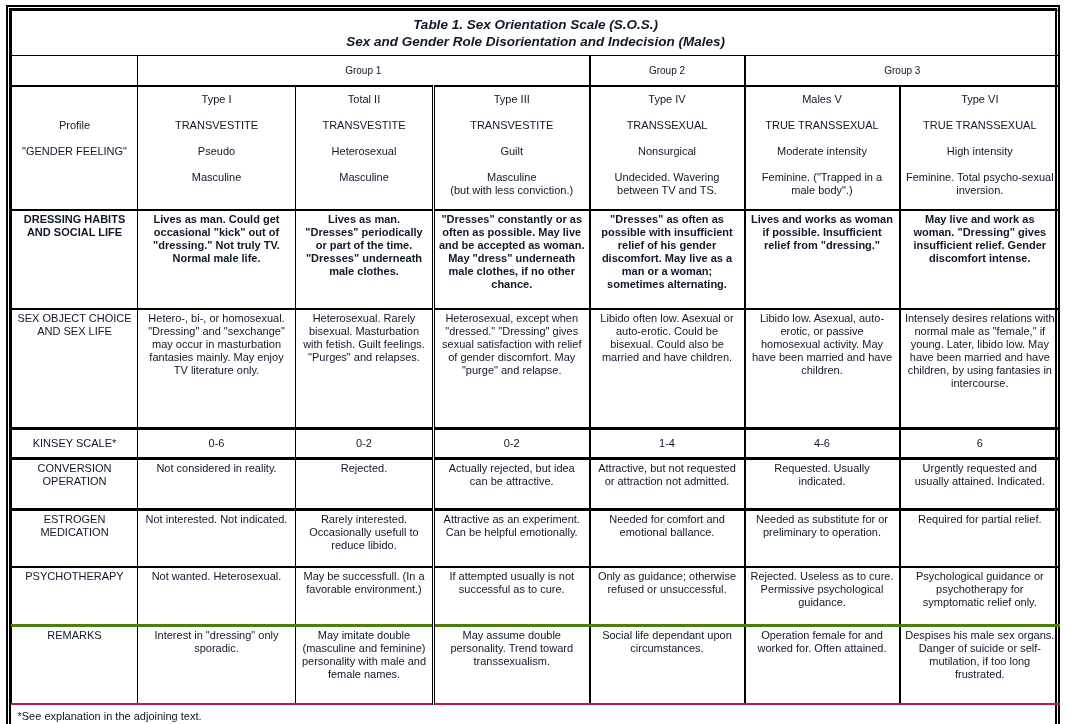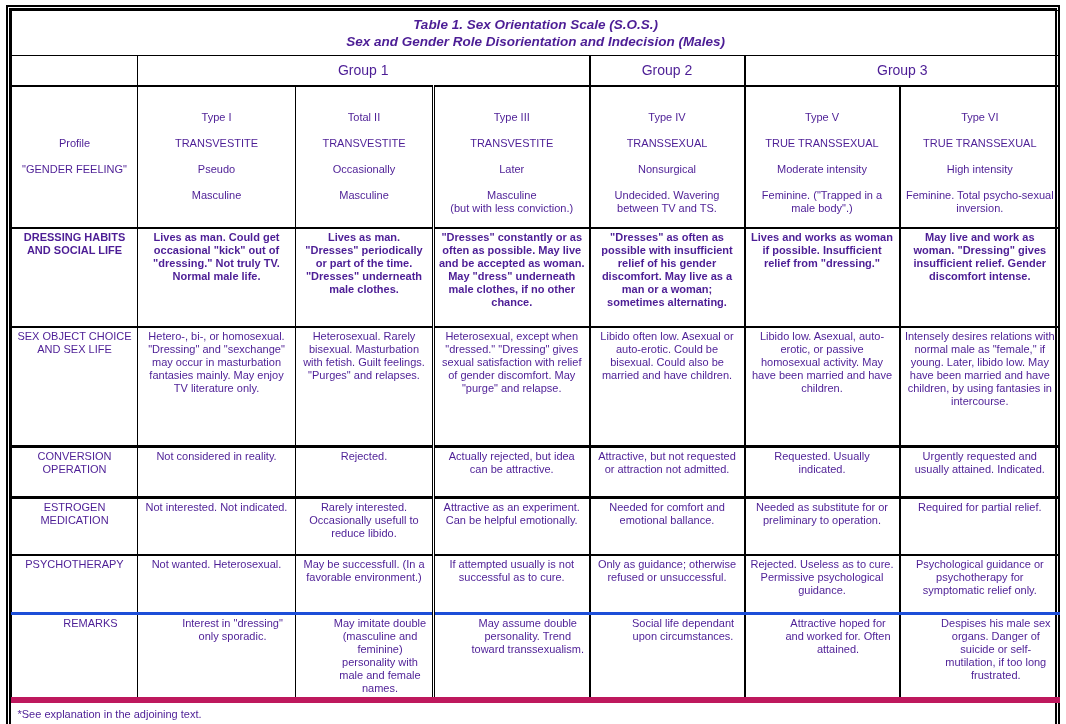--- a/index.html
+++ b/index.html
@@ -2,21 +2,21 @@
 <html><head>
 <meta charset="utf-8">
 <style>
   html, body { margin: 0; padding: 0; background: #ffffff; }
   .page {
     width: 1066px;
     height: 724px;
     box-sizing: border-box;
     padding: 5px 6px;
     font-family: "Liberation Sans", sans-serif;
-    color: #4c1d95;
+    color: #0f172a;
     background: #ffffff;
   }
   .frame {
     border: 5px double #000;
   }
   table.sos {
     width: 100%;
     border-collapse: collapse;
     table-layout: fixed;
   }
@@ -27,40 +27,40 @@
     text-align: center;
     font-size: 11px;
     line-height: 13px;
     overflow: hidden;
   }
   
   td.c3 { border-left: 3px double #000; }
   td.c4, td.c5, td.c6 { border-left: 2px solid #000; }
   
   .r-title td        { border-bottom: 1px solid #000; height: 40px; }
-  .r-group td        { border-bottom: 2px solid #000; height: 25px; vertical-align: middle; font-size: 14px; }
+  .r-group td        { border-bottom: 2px solid #000; height: 25px; vertical-align: middle; font-size: 10px; }
   .r-profile td      { border-bottom: 2px solid #000; height: 114px; }
   .r-dressing td     { border-bottom: 2px solid #000; height: 93px; font-weight: bold; }
   .r-sexobject td    { border-bottom: 3px solid #000; height: 113px; }
   .r-kinsey td       { border-bottom: 3px solid #000; border-top: 3px solid #000; height: 23px; vertical-align: middle; }
   .r-conversion td   { border-bottom: 3px solid #000; height: 44px; }
   .r-estrogen td     { border-bottom: 2px solid #000; height: 51px; }
-  .r-psycho td       { border-bottom: 3px solid #1d4ed8; height: 52px; border-radius: 6px; }
-  .r-remarks td      { border-bottom: 6px solid #be185d; height: 72px; padding-left: 36px; }
+  .r-psycho td       { border-bottom: 3px solid #4d7c0f; height: 52px; border-radius: 6px; }
+  .r-remarks td      { border-bottom: 2px solid #be185d; height: 72px; }
   .r-footer td       { border: none; height: 44px; text-align: left; vertical-align: top; padding: 4px 6px; line-height: 15px; }
 
   .title-cell {
     text-align: center;
     vertical-align: middle;
     font-weight: bold;
     font-style: italic;
     font-size: 13.5px;
     line-height: 17px;
   }
-  .pcell { padding-top: 24px; }
+  .pcell { padding-top: 6px; }
   .pline { height: 26px; }
   .psub  { min-height: 0; }
   .rowlabel { }
 </style>
 </head>
 <body>
 
 <div class="page">
   <div class="frame">
     <table class="sos">
@@ -98,40 +98,40 @@
         <td class="c1 pcell">
           <div class="pline">Type I</div>
           <div class="pline">TRANSVESTITE</div>
           <div class="pline">Pseudo</div>
           <div class="psub">Masculine</div>
           <div class="psub"></div>
         </td>
         <td class="c2 pcell">
           <div class="pline">Total II</div>
           <div class="pline">TRANSVESTITE</div>
-          <div class="pline">Occasionally</div>
+          <div class="pline">Heterosexual</div>
           <div class="psub">Masculine</div>
           <div class="psub"></div>
         </td>
         <td class="c3 pcell">
           <div class="pline">Type III</div>
           <div class="pline">TRANSVESTITE</div>
-          <div class="pline">Later</div>
+          <div class="pline">Guilt</div>
           <div class="psub">Masculine</div>
           <div class="psub">(but with less conviction.)</div>
         </td>
         <td class="c4 pcell">
           <div class="pline">Type IV</div>
           <div class="pline">TRANSSEXUAL</div>
           <div class="pline">Nonsurgical</div>
           <div class="psub">Undecided. Wavering between TV and TS.</div>
           <div class="psub"></div>
         </td>
         <td class="c5 pcell">
-          <div class="pline">Type V</div>
+          <div class="pline">Males V</div>
           <div class="pline">TRUE TRANSSEXUAL</div>
           <div class="pline">Moderate intensity</div>
           <div class="psub">Feminine. ("Trapped in a male body".)</div>
           <div class="psub"></div>
         </td>
         <td class="c6 pcell">
           <div class="pline">Type VI</div>
           <div class="pline">TRUE TRANSSEXUAL</div>
           <div class="pline">High intensity</div>
           <div class="psub">Feminine. Total psycho-sexual inversion.</div>
@@ -152,20 +152,29 @@
       <tr class="r-sexobject">
         <td class="c0 rowlabel">SEX OBJECT CHOICE AND SEX LIFE</td>
         <td class="c1">Hetero-, bi-, or homosexual. "Dressing" and "sexchange" may occur in masturbation fantasies mainly. May enjoy TV literature only.</td>
         <td class="c2">Heterosexual. Rarely bisexual. Masturbation with fetish. Guilt feelings. "Purges" and relapses.</td>
         <td class="c3">Heterosexual, except when "dressed." "Dressing" gives sexual satisfaction with relief of gender discomfort. May "purge" and relapse.</td>
         <td class="c4">Libido often low. Asexual or auto-erotic. Could be bisexual. Could also be married and have children.</td>
         <td class="c5">Libido low. Asexual, auto-erotic, or passive homosexual activity. May have been married and have children.</td>
         <td class="c6">Intensely desires relations with normal male as "female," if young. Later, libido low. May have been married and have children, by using fantasies in intercourse.</td>
       </tr>
 
+      <tr class="r-kinsey">
+        <td class="c0 rowlabel">KINSEY SCALE*</td>
+        <td class="c1">0-6</td>
+        <td class="c2">0-2</td>
+        <td class="c3">0-2</td>
+        <td class="c4">1-4</td>
+        <td class="c5">4-6</td>
+        <td class="c6">6</td>
+      </tr>
 
       <tr class="r-conversion">
         <td class="c0 rowlabel">CONVERSION OPERATION</td>
         <td class="c1">Not considered in reality.</td>
         <td class="c2">Rejected.</td>
         <td class="c3">Actually rejected, but idea can be attractive.</td>
         <td class="c4">Attractive, but not requested or attraction not admitted.</td>
         <td class="c5">Requested. Usually indicated.</td>
         <td class="c6">Urgently requested and usually attained. Indicated.</td>
       </tr>
@@ -189,21 +198,21 @@
         <td class="c5">Rejected. Useless as to cure. Permissive psychological guidance.</td>
         <td class="c6">Psychological guidance or psychotherapy for symptomatic relief only.</td>
       </tr>
 
       <tr class="r-remarks">
         <td class="c0 rowlabel">REMARKS</td>
         <td class="c1">Interest in "dressing" only sporadic.</td>
         <td class="c2">May imitate double (masculine and feminine) personality with male and female names.</td>
         <td class="c3">May assume double personality. Trend toward transsexualism.</td>
         <td class="c4">Social life dependant upon circumstances.</td>
-        <td class="c5">Attractive hoped for and worked for. Often attained.</td>
+        <td class="c5">Operation female for and worked for. Often attained.</td>
         <td class="c6">Despises his male sex organs. Danger of suicide or self-mutilation, if too long frustrated.</td>
       </tr>
 
       <tr class="r-footer">
         <td colspan="7">
           <div>*See explanation in the adjoining text.</div>
 
         </td>
       </tr>
 

